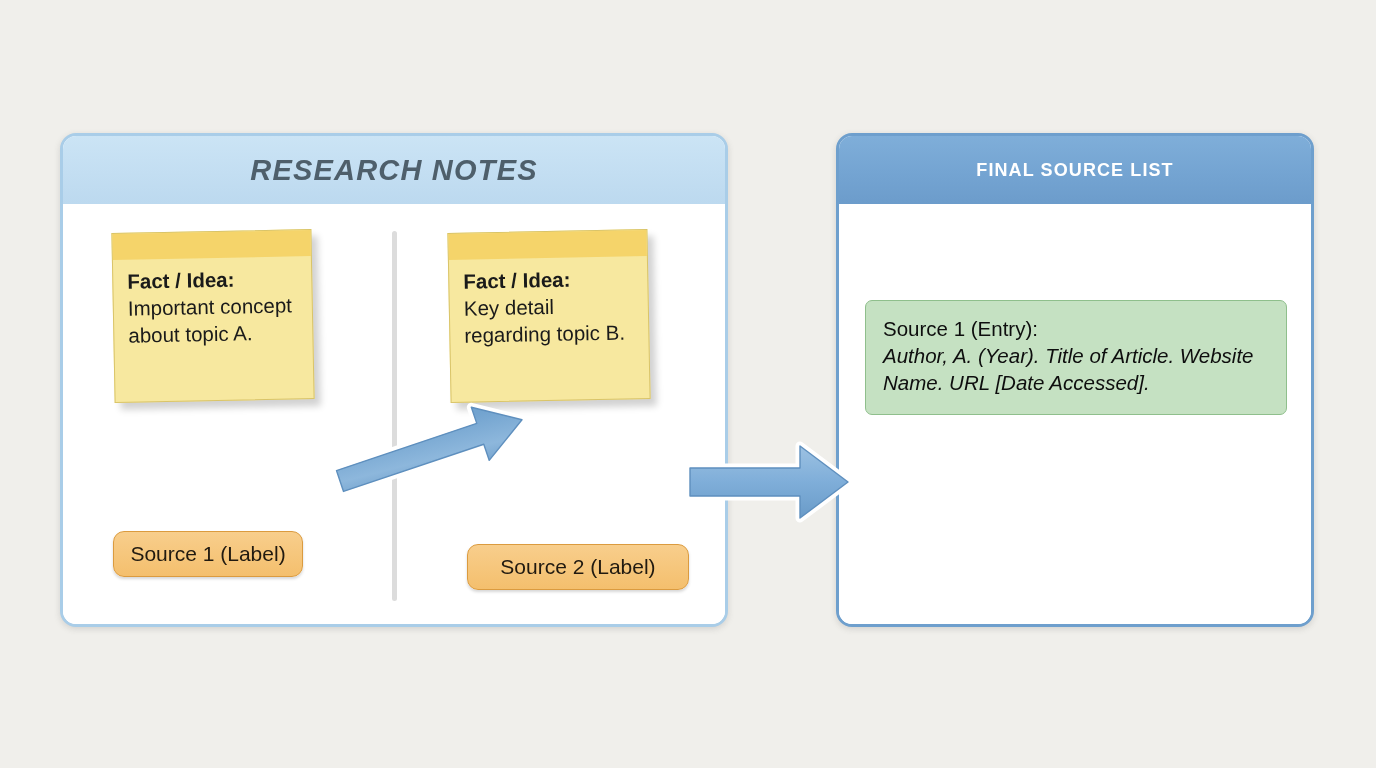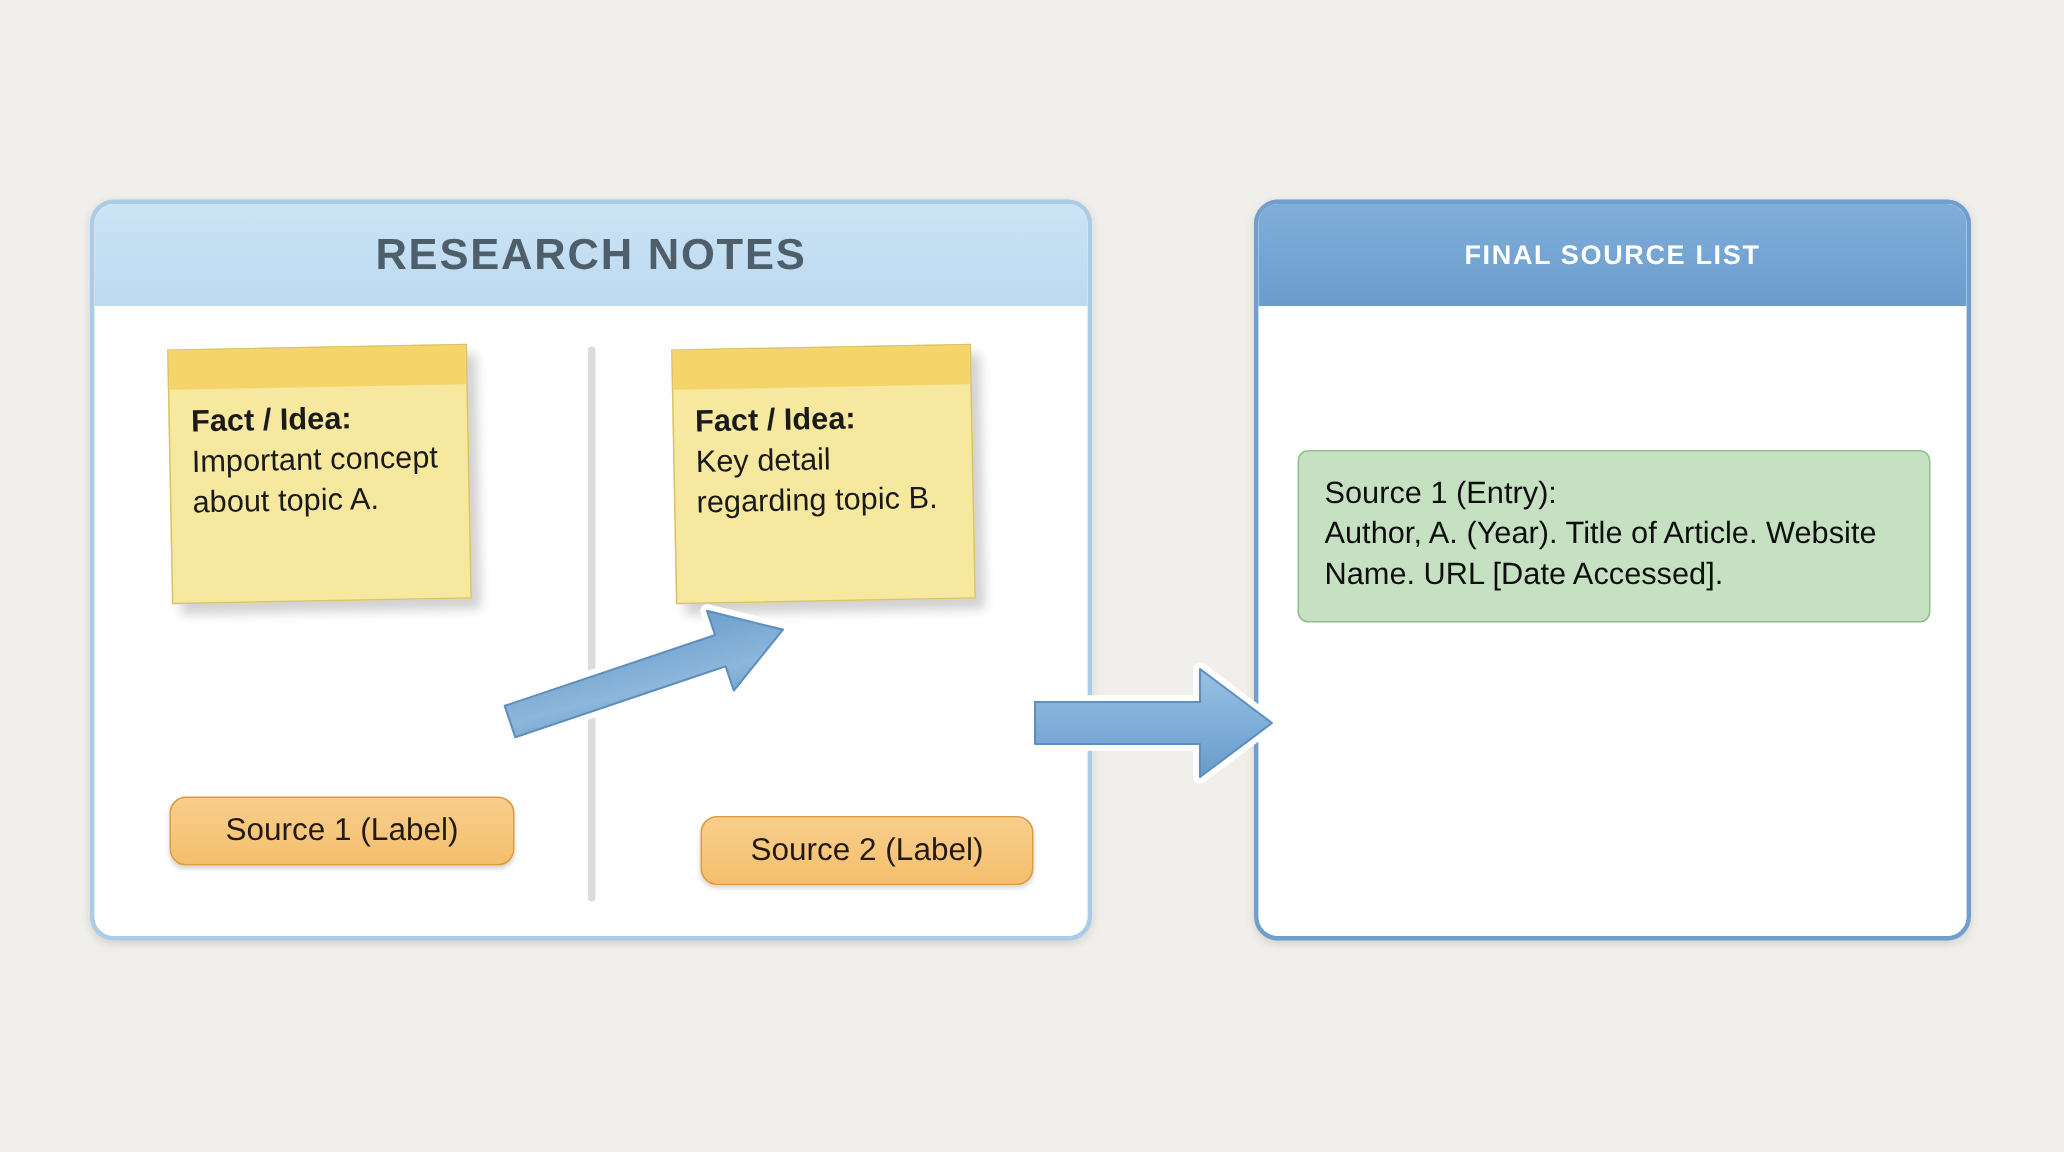--- a/index.html
+++ b/index.html
@@ -45,20 +45,21 @@
     display: flex;
     align-items: center;
     justify-content: center;
     border-bottom: 1px solid #B6D6EC;
   }
   #notes-panel .panel-title {
     font-size: 29px;
     font-weight: bold;
     color: #4E5F6B;
     letter-spacing: 1.2px;
+    font-style: italic;
   }
 
   #list-panel {
     left: 836px;
     top: 133px;
     width: 478px;
     height: 494px;
     border: 3px solid #6E9FCD;
     background: #FFFFFF;
   }
@@ -143,21 +144,21 @@
     height: 46px;
     display: flex;
     align-items: center;
     justify-content: center;
     padding: 0 18px;
     box-shadow: 0 2px 3px rgba(0,0,0,0.16);
     font-size: 21px;
     color: #211A10;
     white-space: nowrap;
   }
-  #pill-1 { left: 50px; top: 327px; width: 230px; }
+  #pill-1 { left: 50px; top: 327px; width: 190px; }
   #pill-2 { left: 404px; top: 327px; width: 222px; margin-top: 13px; }
 
   
   .source-card {
     position: absolute;
     left: 26px;
     width: 422px;
     box-sizing: border-box;
     background: #C5E1C2;
     border: 1.5px solid #8FBF8C;
@@ -168,21 +169,21 @@
   #card-2 { top: 268px; }
   .card-text {
     font-size: 20.5px;
     line-height: 1.31;
     color: #0E0E0E;
   }
   .card-label {
     font-weight: normal;
     display: block;
   }
-  .card-body { display: block; }
+  .card-body { display: block; font-style: italic; }
 
   
   #arrow-layer {
     position: absolute;
     left: 0; top: 0;
     width: 1376px;
     height: 768px;
     pointer-events: none;
   }
 </style>

